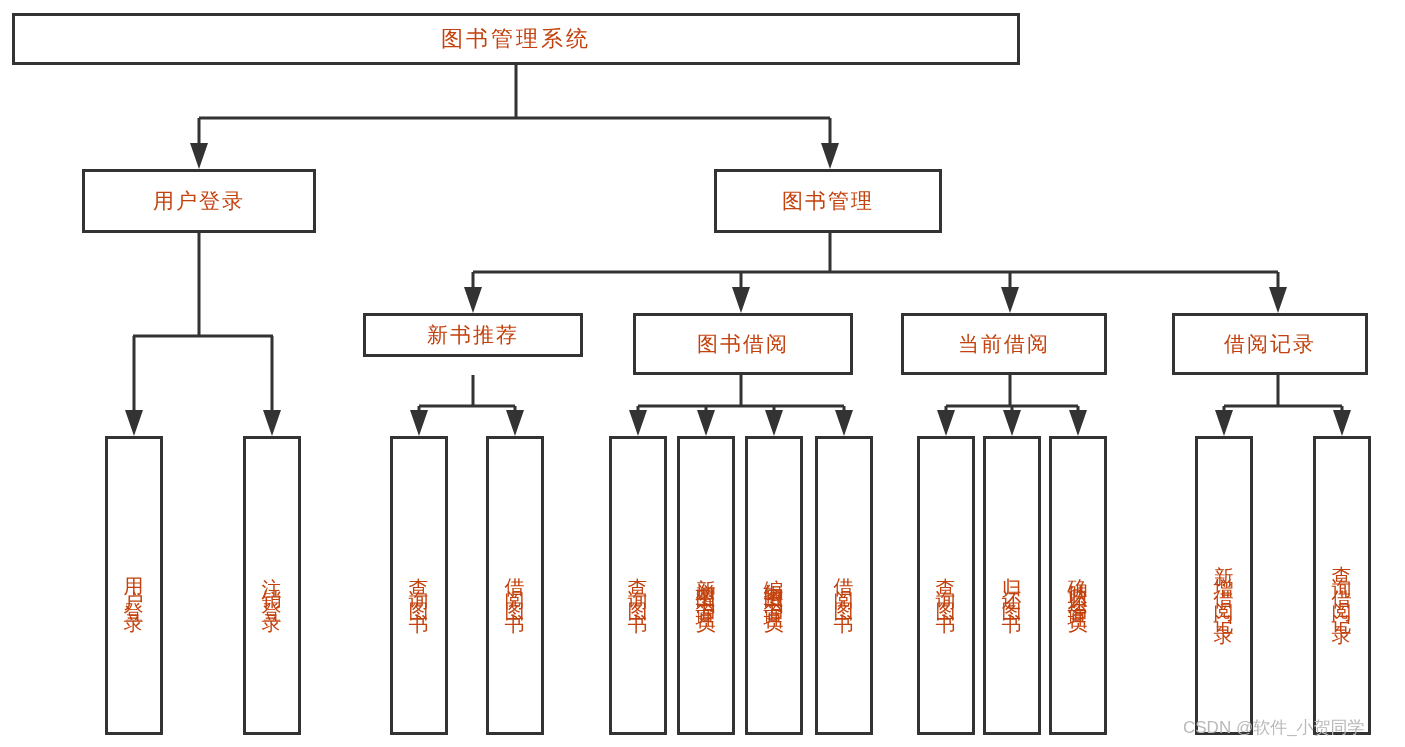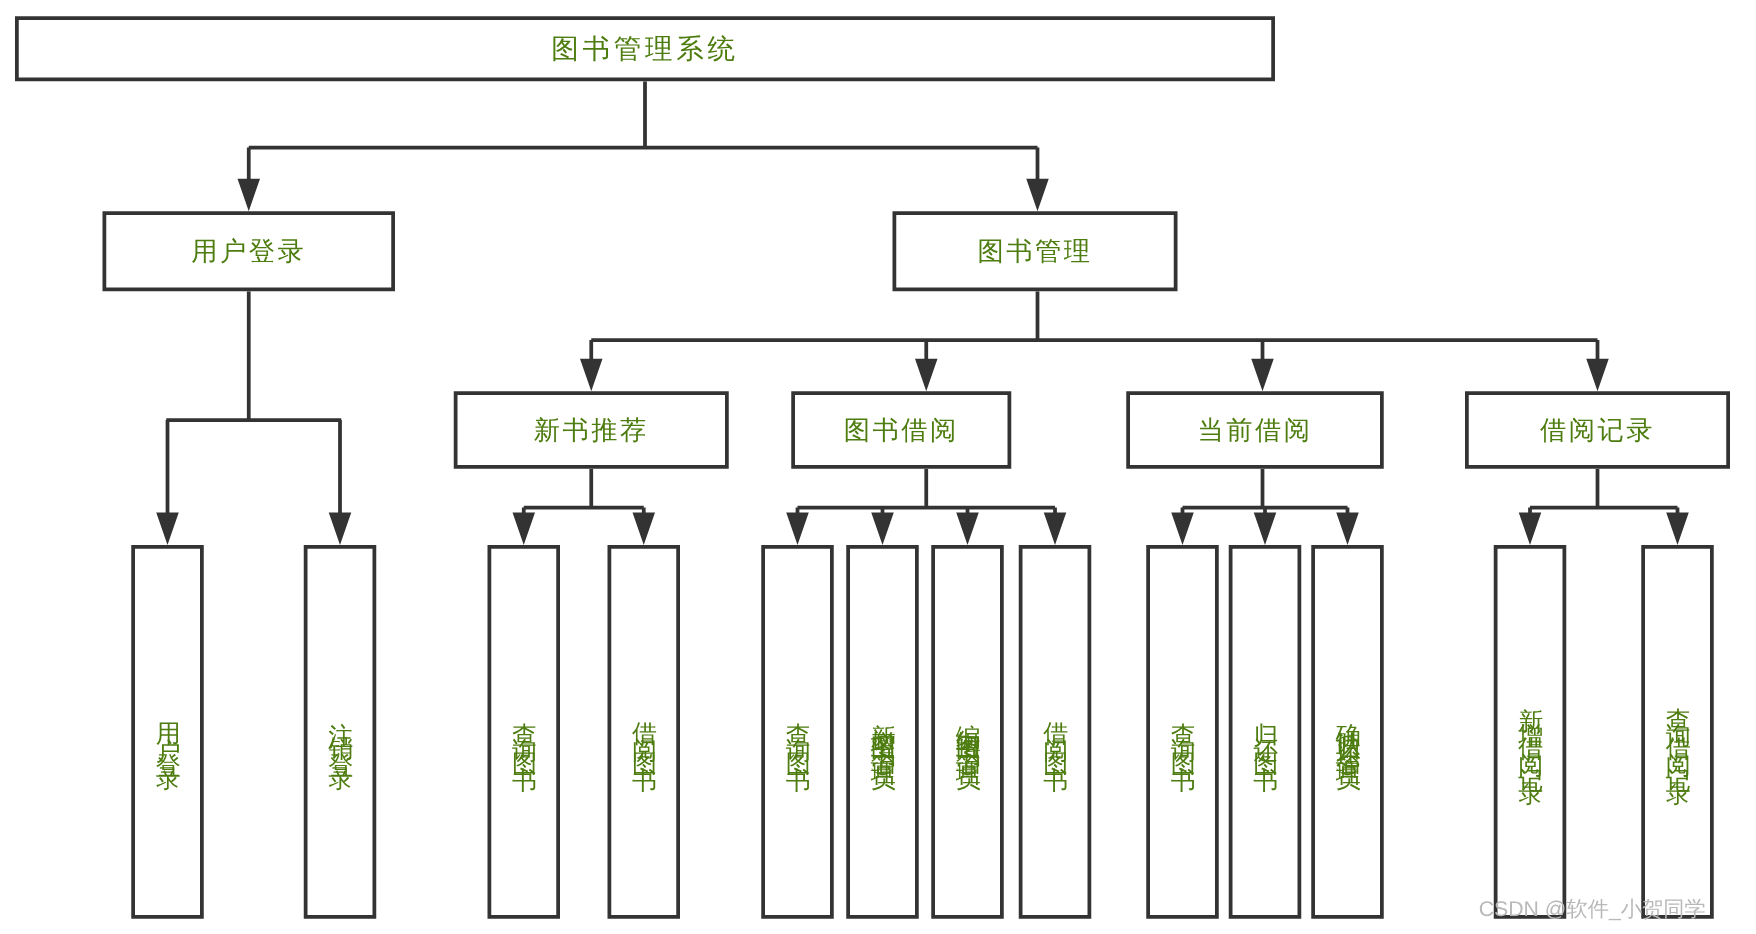--- a/index.html
+++ b/index.html
@@ -19,21 +19,21 @@
     position: absolute;
     left: 0; top: 0;
     width: 1405px;
     height: 747px;
   }
   .node {
     position: absolute;
     box-sizing: border-box;
     background: #ffffff;
     border: 3px solid #333333;
-    color: #4d7c0f;
+    color: #c2410c;
     display: flex;
     align-items: center;
     justify-content: center;
     text-align: center;
   }
   .h-node {
     font-size: 21px;
     letter-spacing: 2px;
     white-space: nowrap;
   }
@@ -81,24 +81,24 @@
          M629,410 h18 L638,436 Z M697,410 h18 L706,436 Z M765,410 h18 L774,436 Z M835,410 h18 L844,436 Z
          M937,410 h18 L946,436 Z M1003,410 h18 L1012,436 Z M1069,410 h18 L1078,436 Z
          M1215,410 h18 L1224,436 Z M1333,410 h18 L1342,436 Z"></path>
   </svg>
 
   <div class="node h-node root-node" style="left:12px; top:13px; width:1008px; height:52px">图书管理系统</div>
 
   <div class="node h-node" style="left:82px; top:169px; width:234px; height:64px">用户登录</div>
   <div class="node h-node" style="left:714px; top:169px; width:228px; height:64px">图书管理</div>
 
-  <div class="node h-node" style="left:363px; top:313px; width:220px; height:62px">新书推荐</div>
-  <div class="node h-node" style="left:633px; top:313px; width:176px; height:62px">图书借阅</div>
+  <div class="node h-node" style="left:363px; top:313px; width:220px; height:44px">新书推荐</div>
+  <div class="node h-node" style="left:633px; top:313px; width:220px; height:62px">图书借阅</div>
   <div class="node h-node" style="left:901px; top:313px; width:206px; height:62px">当前借阅</div>
-  <div class="node h-node" style="left:1172px; top:313px; width:212px; height:62px">借阅记录</div>
+  <div class="node h-node" style="left:1172px; top:313px; width:196px; height:62px">借阅记录</div>
 
   <div class="node leaf" style="left:105px; top:436px; width:58px; height:299px">用户登录</div>
   <div class="node leaf" style="left:243px; top:436px; width:58px; height:299px">注销登录</div>
 
   <div class="node leaf" style="left:390px; top:436px; width:58px; height:299px">查询图书</div>
   <div class="node leaf" style="left:486px; top:436px; width:58px; height:299px">借阅图书</div>
 
   <div class="node leaf" style="left:609px; top:436px; width:58px; height:299px">查询图书</div>
   <div class="node leaf tight" style="left:677px; top:436px; width:58px; height:299px">新增图书（管理员）</div>
   <div class="node leaf tight" style="left:745px; top:436px; width:58px; height:299px">编辑图书（管理员）</div>

